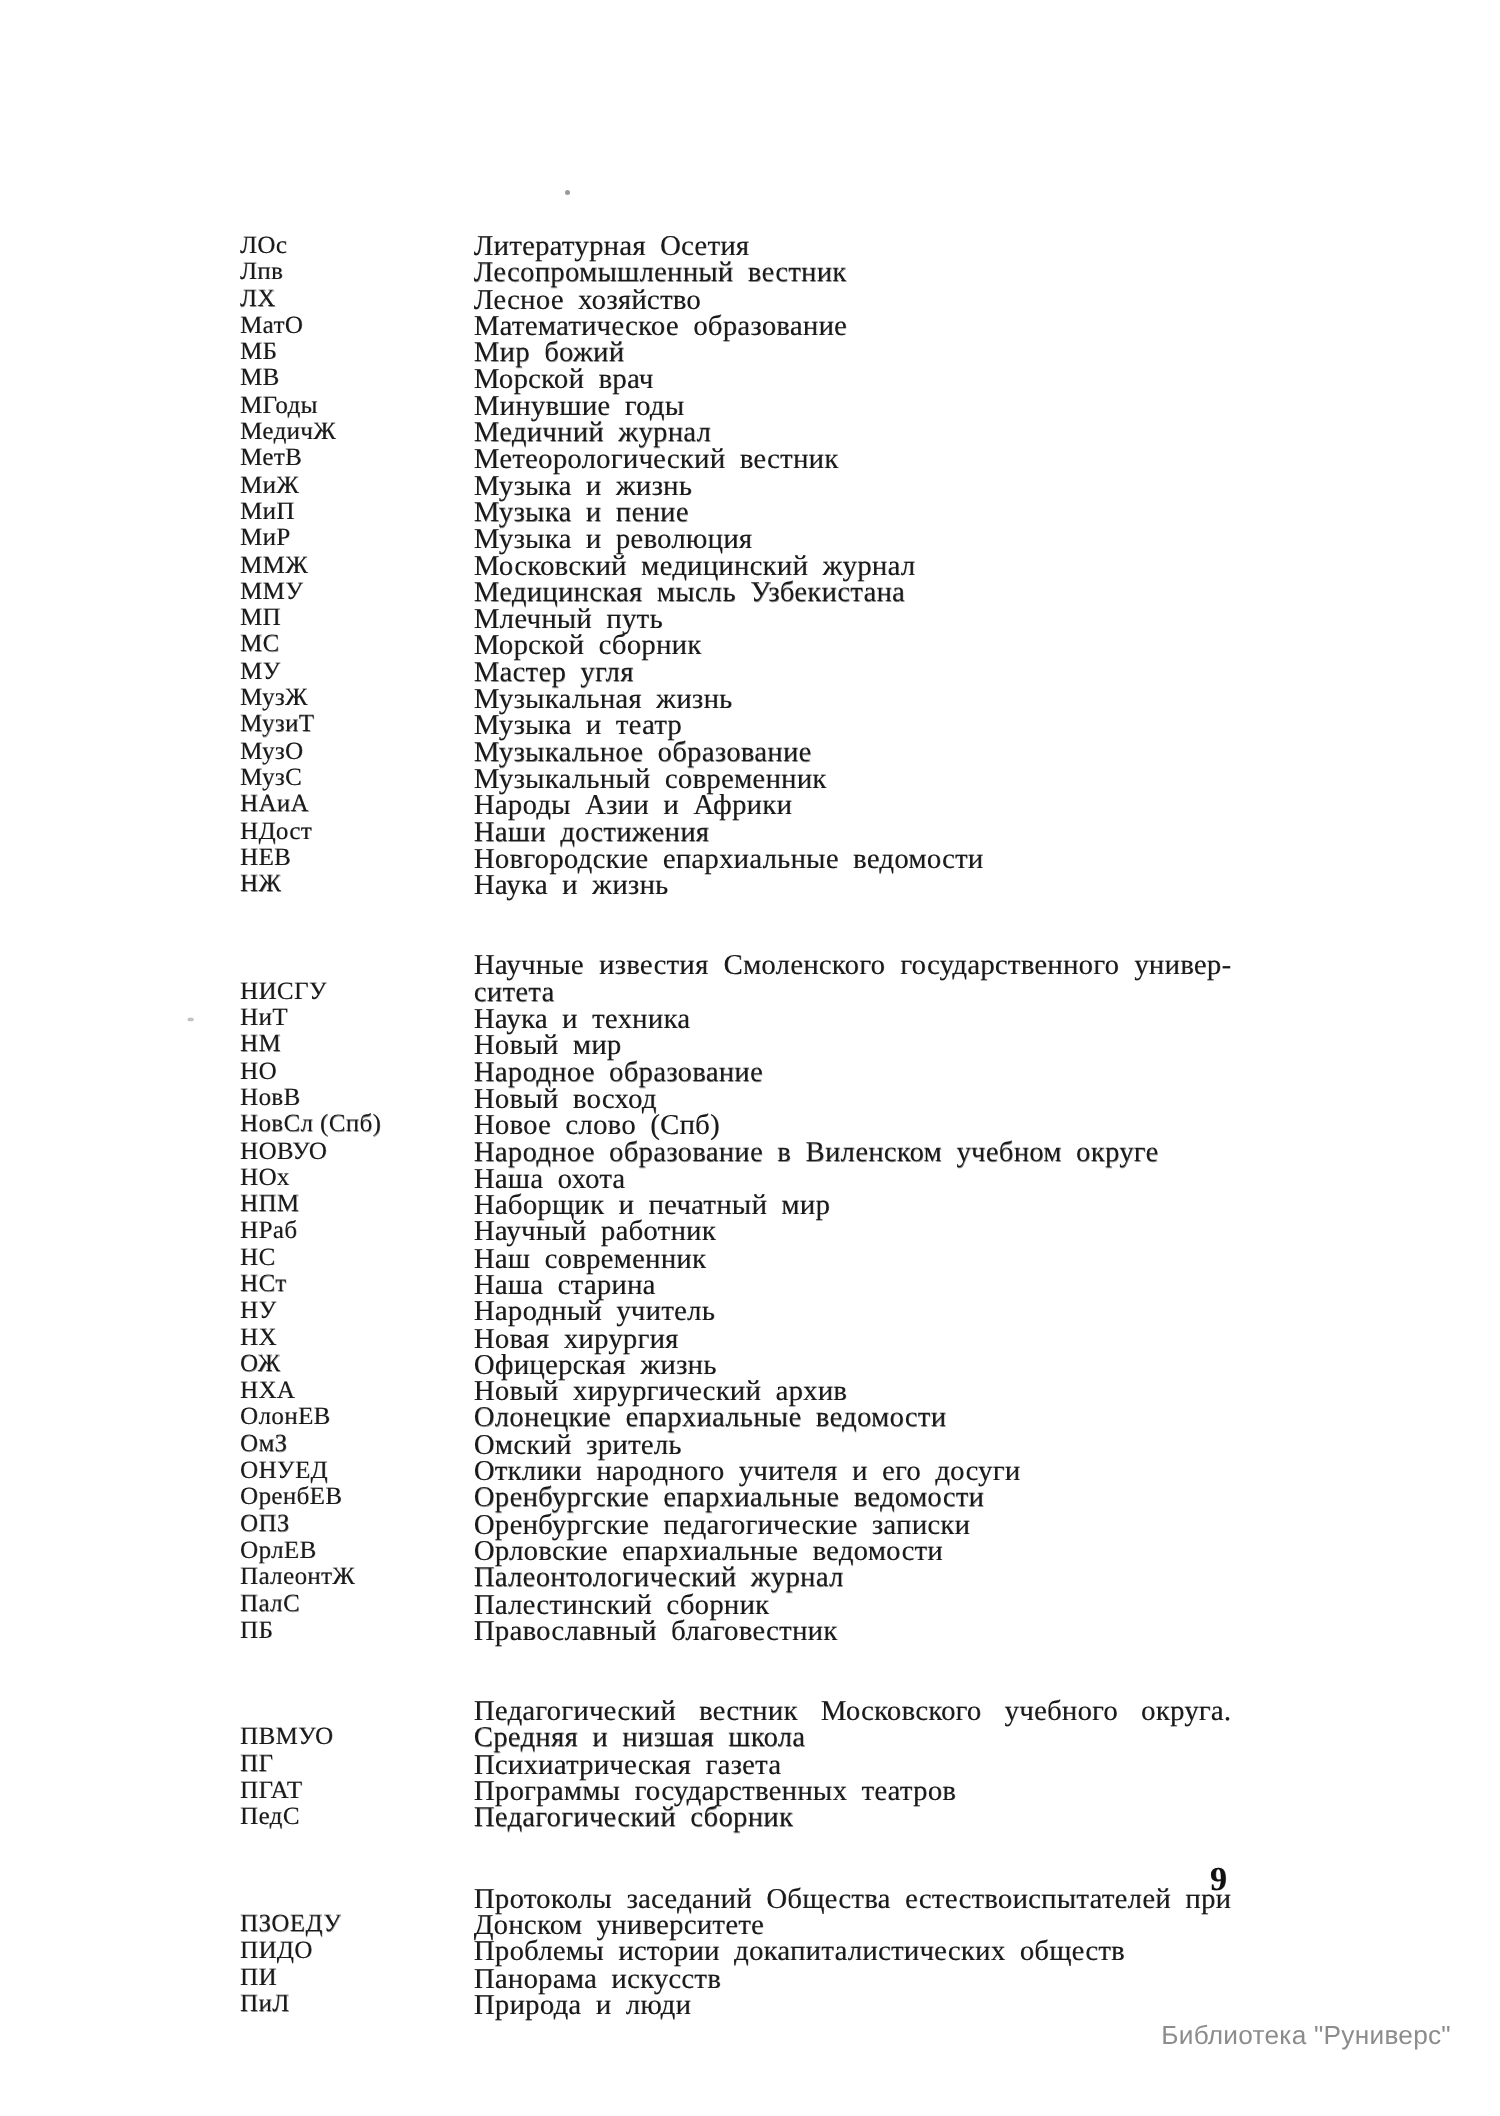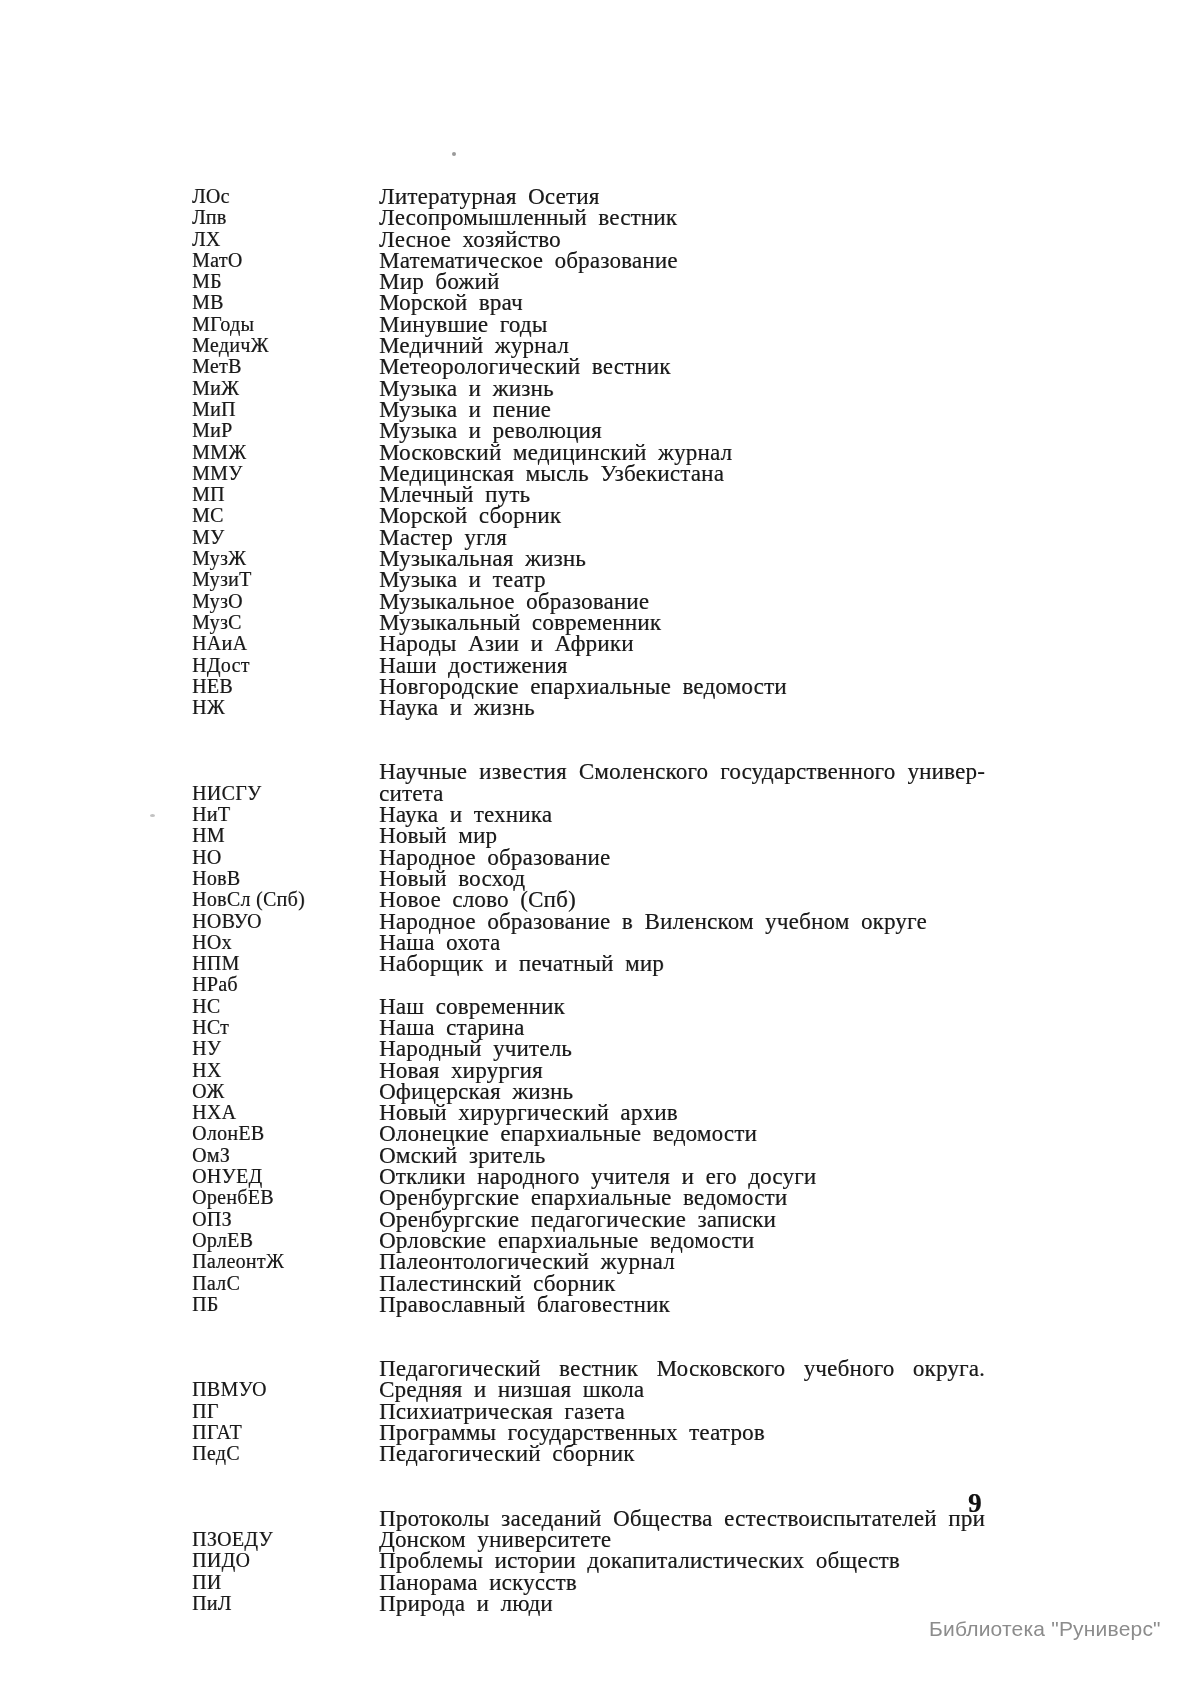--- a/index.html
+++ b/index.html
@@ -282,20 +282,23 @@
         </div>
       </div>
       <div class="row">
         <div class="abbr-cell">НПМ</div>
         <div class="title-cell">
           <div class="title-line">Наборщик и печатный мир</div>
         </div>
       </div>
       <div class="row">
         <div class="abbr-cell">НРаб</div>
+        <div class="title-cell">
+          <div class="title-line">Научный работник</div>
+        </div>
       </div>
       <div class="row">
         <div class="abbr-cell">НС</div>
         <div class="title-cell">
           <div class="title-line">Наш современник</div>
         </div>
       </div>
       <div class="row">
         <div class="abbr-cell">НСт</div>
         <div class="title-cell">

